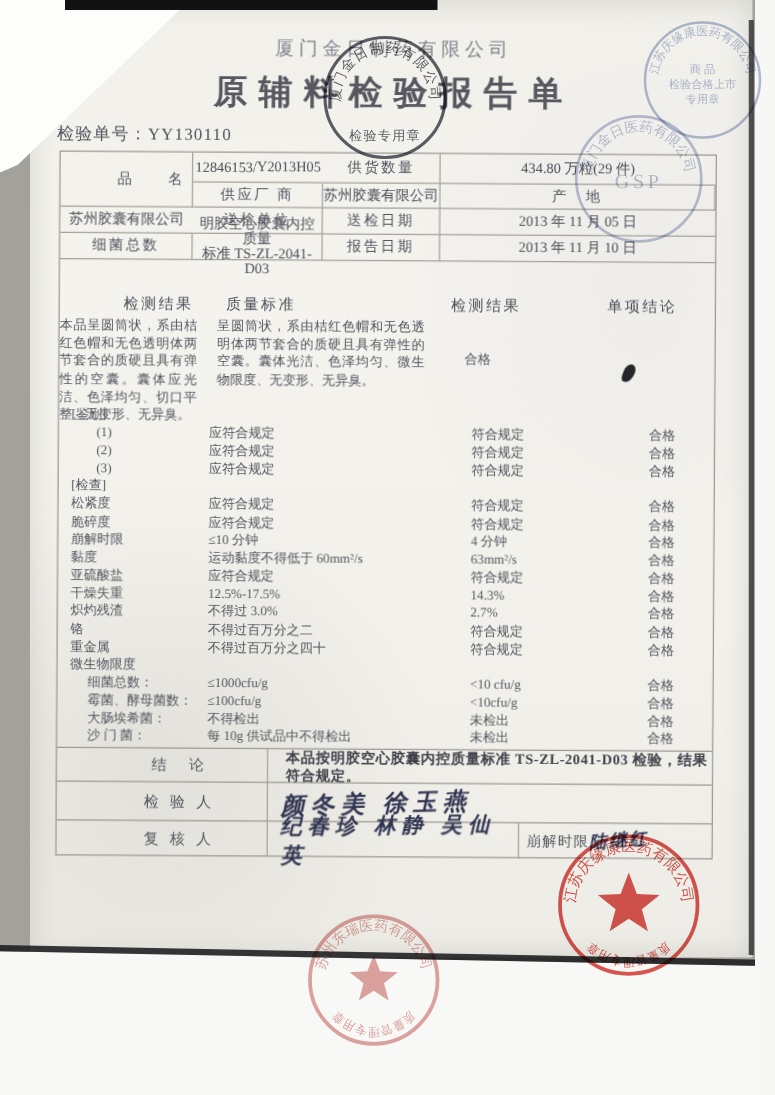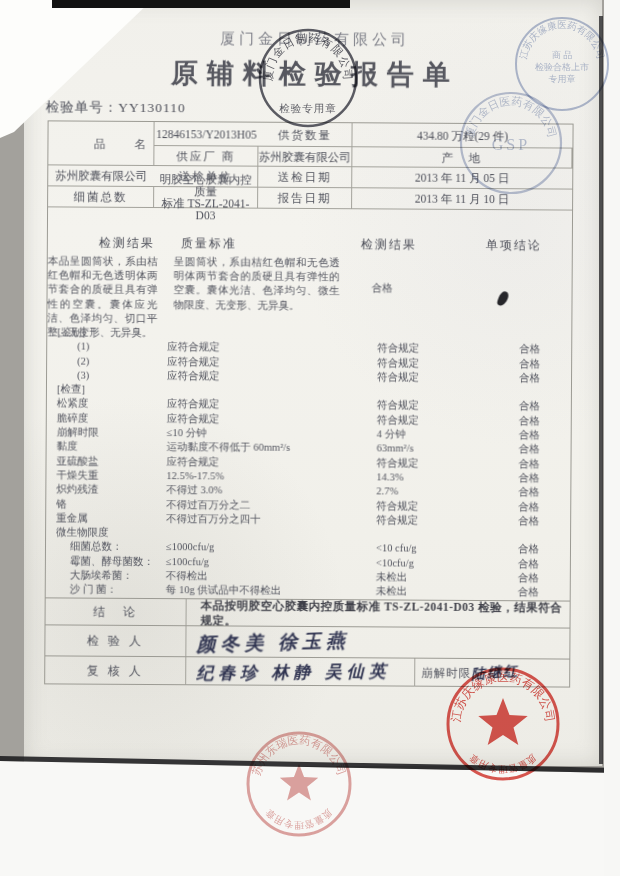--- a/index.html
+++ b/index.html
@@ -53,21 +53,21 @@
   .r0 .rs{padding-right:10px;padding-top:3px;white-space:normal;text-align:justify;}
   .r0 .rr{padding:3px 8px 0 6px;white-space:normal;text-align:justify;}
   .r0 .rc{padding-top:28px;}
 
   .concl,.sig1,.sig2{position:absolute;left:0;width:524px;display:flex;align-items:center;
     border-top:1px solid #9b9a93;}
   .concl{top:476px;height:27px;}
   .sig1{top:503px;height:31px;}
   .sig2{top:534px;height:28px;}
   .cell-label{width:140px;height:100%;border-right:1px solid #a3a29b;display:flex;
-    align-items:center;justify-content:center;font-size:12px;letter-spacing:3px;color:#52545e;flex:none;}
+    align-items:center;justify-content:center;font-size:12px;letter-spacing:3px;color:#52545e;flex:none;padding-left:28px;}
   .concl-text{flex:1;padding-left:14px;font-size:11.5px;font-weight:700;color:#3f4049;letter-spacing:.5px;}
   .sig-area{flex:1;padding-left:10px;overflow:visible;}
   .dept-cell{width:154px;height:100%;border-left:1px solid #a3a29b;display:flex;
     align-items:center;flex:none;}
   .dept-label{font-size:11.5px;letter-spacing:1px;padding-left:6px;color:#52545e;white-space:nowrap;}
   .hand{font-style:italic;font-weight:600;color:#2f3350;display:inline-block;
     letter-spacing:5px;filter:blur(.2px);}
   .hand-insp{font-size:19px;transform:rotate(-2deg);}
   .hand-rev{font-size:17px;transform:rotate(-1deg);}
   .hand-dept{font-size:14px;transform:rotate(-5deg);letter-spacing:2px;}

